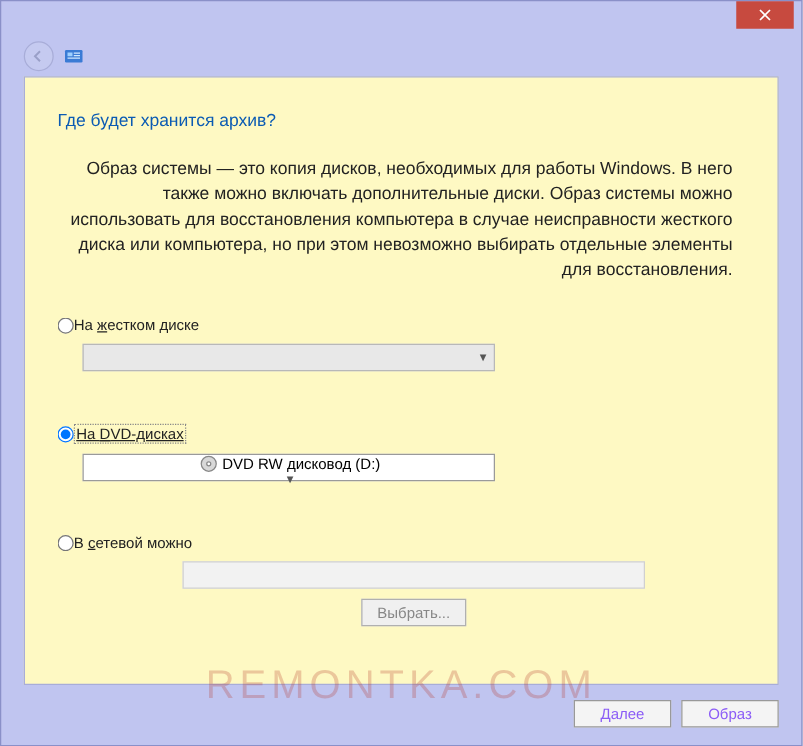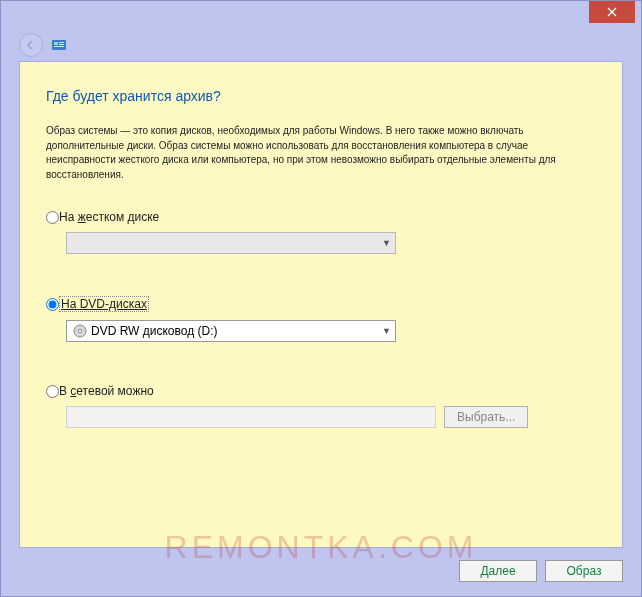--- a/index.html
+++ b/index.html
@@ -7,35 +7,35 @@
 .outer { position: absolute; inset: 0; border: 1px solid #8a90c8; background: #c0c5f0; }
 .close-btn { position: absolute; top: 0; right: 6px; width: 46px; height: 22px; background: #c74a3f; display: flex; align-items: center; justify-content: center; cursor: pointer; }
 .close-btn svg { width: 10px; height: 10px; }
 .header { position: absolute; top: 32px; left: 18px; right: 18px; display: flex; align-items: center; gap: 8px; }
 .back-btn { width: 24px; height: 24px; border-radius: 50%; border: 1px solid #a8add8; background: #c5caf0; display: flex; align-items: center; justify-content: center; color: #888; font-size: 14px; cursor: default; }
 .wizard-icon { width: 16px; height: 16px; display: inline-flex; align-items: center; justify-content: center; }
 .wizard-icon svg { width: 16px; height: 16px; }
 .title { font-size: 12.5px; color: #222; }
 .panel { position: absolute; top: 60px; left: 18px; right: 18px; bottom: 48px; background: #fef9c3; border: 1px solid #a8add8; padding: 20px 26px; }
 .heading { color: #0b5bb3; font-size: 14px; font-weight: 400; margin-top: 6px; margin-bottom: 20px; }
-.desc { font-size: 10px; color: #222; line-height: 1.45; margin-bottom: 28px; max-width: 540px; }
+.desc { font-size: 14px; color: #222; line-height: 1.45; margin-bottom: 28px; max-width: 540px; text-align: right; }
 .opt-row { display: flex; align-items: center; gap: 0; font-size: 12px; color: #222; margin-bottom: 8px; }
 .opt-row input[type=radio] { width: 13px; height: 13px; }
 .underline-key { text-decoration: underline; }
 .combo { margin-left: 20px; width: 330px; height: 22px; border: 1px solid #b8b8b8; background: #e8e8e8; font-size: 12px; display: flex; align-items: center; justify-content: space-between; padding: 0 4px 0 6px; }
-.combo.active { background: #fff; border: 1px solid #9a9a9a; }
+.combo.active { background: #fff; border: 1px solid #9a9a9a; flex-direction: column; }
 .combo-arrow { font-size: 9px; color: #555; }
 .combo-content { display: flex; align-items: center; gap: 4px; }
 .disc-icon svg { width: 14px; height: 14px; display: block; }
 .section { margin-bottom: 42px; }
-.net-row { margin-left: 20px; display: flex; align-items: center; gap: 8px; margin-top: 6px; }
+.net-row { margin-left: 20px; display: flex; align-items: center; gap: 8px; margin-top: 6px; flex-direction: column; }
 .net-input { width: 370px; height: 22px; border: 1px solid #d0d0d0; background: #f2f2f2; }
 .btn { height: 22px; padding: 0 12px; font-size: 12px; border: 1px solid #b0b0b0; background: #f0f0f0; color: #888; display: inline-flex; align-items: center; justify-content: center; cursor: default; }
 .footer { position: absolute; left: 18px; right: 18px; bottom: 14px; display: flex; justify-content: flex-end; gap: 8px; }
-.footer .btn { width: 78px; color: #15803d; background: #f4f4f4; border: 1px solid #999; cursor: pointer; }
+.footer .btn { width: 78px; color: #8b5cf6; background: #f4f4f4; border: 1px solid #999; cursor: pointer; }
 .dotted { border: 1px dotted #888; padding: 0 1px; text-decoration: underline; }
 .watermark { position: absolute; bottom: 30px; left: 50%; transform: translateX(-50%); font-size: 32px; letter-spacing: 4px; color: rgba(180,50,35,0.25); font-family: Liberation Sans, sans-serif; pointer-events: none; white-space: nowrap; }
 </style>
 </head>
 <body>
 
 <div class="outer">
 
   <div class="close-btn">
     <svg viewBox="0 0 10 10">

